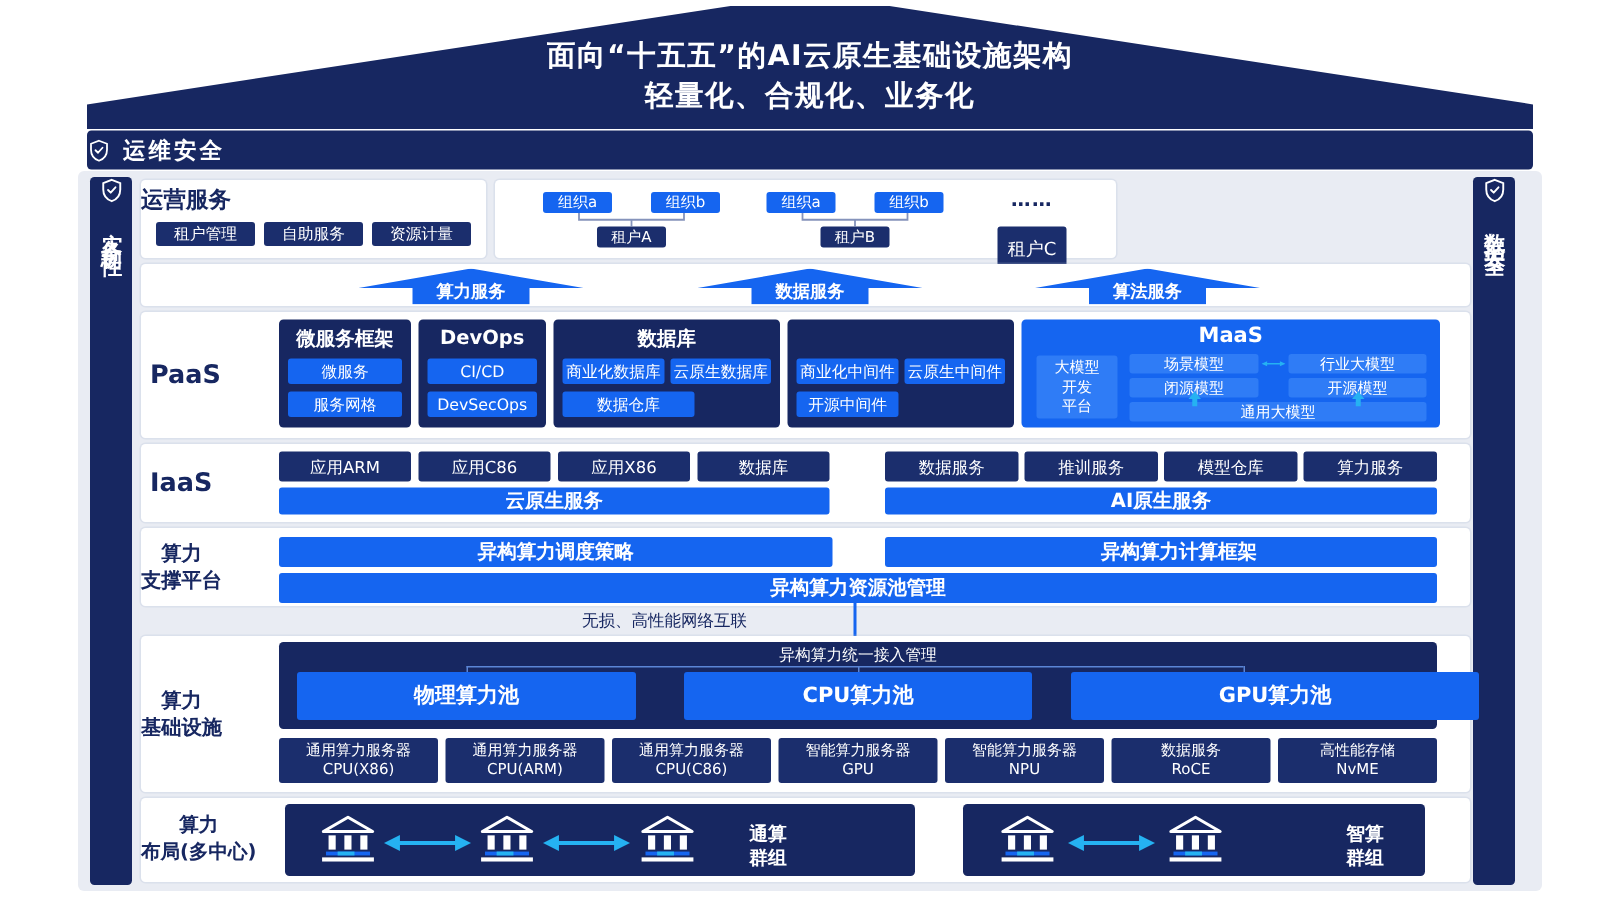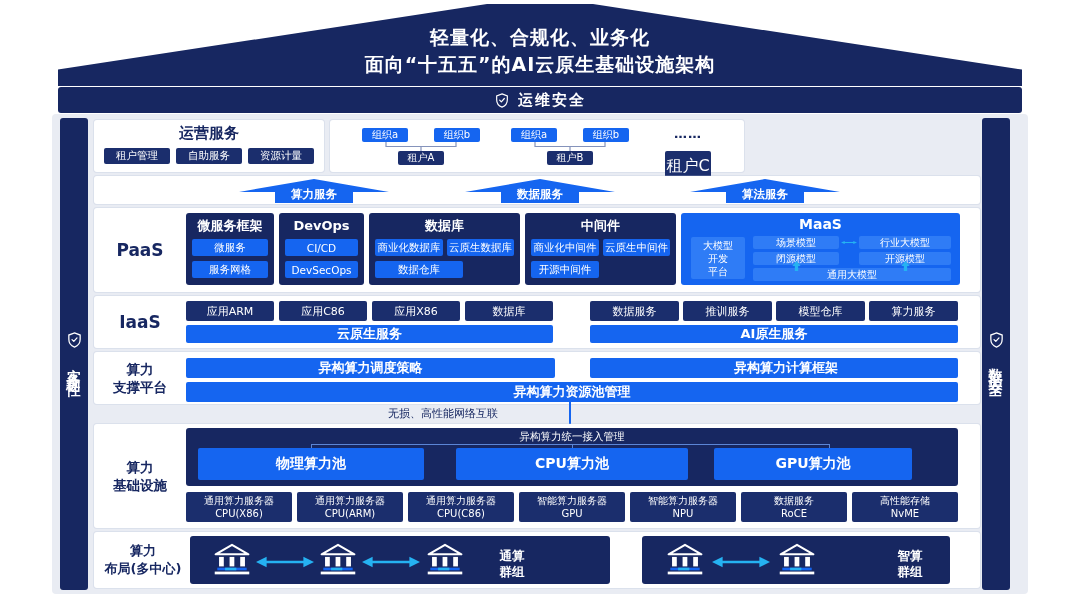--- a/index.html
+++ b/index.html
@@ -1,31 +1,31 @@
 <!DOCTYPE html>
 <html><head>
 <meta charset="utf-8">
 <style>
   * { margin:0; padding:0; box-sizing:border-box; }
   html,body { background:#fff; }
   body { font-family:"DejaVu Sans","Liberation Sans",sans-serif; }
   #canvas { position:relative; width:1080px; height:608px; background:#ffffff; overflow:hidden;
             --navy:#172761; --navy2:#1b2e6d; --blue:#1565f0; --blue2:#2f7cf6; --cyan:#25b2f2; --ink:#172761; }
   .abs { position:absolute; }
-  .fc { display:flex; align-items:center; justify-content:center; }
+  .fc { display:flex; align-items:center; justify-content:flex-start; }
   .backdrop { background:#e9ecf3; border-radius:4px; }
   .white-row { background:#ffffff; border-radius:3px; box-shadow:0 0 0 1px rgba(180,190,215,.25); }
   .roof { background:var(--navy); color:#fff; text-align:center;
           clip-path:polygon(0 100%,0 80%,44.5% 0,55.5% 0,100% 80%,100% 100%); }
   .roof-l { font-weight:bold; font-size:19px; line-height:1.42; letter-spacing:1px; }
   .navy-bar { background:var(--navy); border-radius:3px; color:#fff; }
   .pillar { background:var(--navy); border-radius:3px; color:#fff; flex-direction:column; gap:8px; }
   .vtext { writing-mode:vertical-rl; font-weight:bold; font-size:14px; letter-spacing:5px; }
   .sec-label { font-weight:bold; font-size:15px; letter-spacing:2px; }
-  .panel-title { font-weight:bold; font-size:15px; color:var(--ink); text-align:center; }
+  .panel-title { font-weight:bold; font-size:15px; color:var(--ink); }
   .nbtn { position:absolute; background:var(--navy2); color:#fff; border-radius:2px;
           display:flex; align-items:center; justify-content:center; font-size:10.5px; }
   .bbtn { position:absolute; background:var(--blue); color:#fff; border-radius:2px;
           display:flex; align-items:center; justify-content:center; font-size:10px; }
   .svc-arrow { position:absolute; top:179px; width:150px; height:24px; background:var(--blue); color:#fff;
                clip-path:polygon(50% 0,100% 54%,76% 54%,76% 100%,24% 100%,0 54%, 0 54%);
                display:flex; align-items:flex-end; justify-content:center;
                font-size:11.5px; font-weight:bold; padding-bottom:1px;
                clip-path:polygon(50% 0,100% 54%,76% 54%,76% 100%,24% 100%,24% 54%,0 54%); }
   .pbox { position:absolute; top:213px; height:72px; background:var(--navy); border-radius:3px; color:#fff; }
@@ -50,22 +50,22 @@
   .dots { position:absolute; color:var(--ink); font-weight:bold; font-size:13px; letter-spacing:1px; }
 </style>
 </head>
 <body>
 
 <div id="canvas">
 
   <div class="abs backdrop" style="left:52px; top:114px; width:976px; height:480px;"></div>
 
   <div class="abs roof" style="left:58px; top:4px; width:964px; height:82px; padding-top:20px;">
+    <div class="roof-l">面向“十五五”的AI云原生基础设施架构</div>
     <div class="roof-l">轻量化、合规化、业务化</div>
-    <div class="roof-l">面向“十五五”的AI云原生基础设施架构</div>
   </div>
 
   <div class="abs navy-bar fc" style="left:58px; top:87px; width:964px; height:26px; gap:8px;">
     <svg width="16" height="17" viewBox="0 0 24 24">
       <path d="M12 2 L20 5 V11 C20 16.5 16.6 20.4 12 22 C7.4 20.4 4 16.5 4 11 V5 Z" fill="none" stroke="#fff" stroke-width="1.8"></path>
       <path d="M8.5 11.5 L11 14 L15.5 9" fill="none" stroke="#fff" stroke-width="1.8" stroke-linecap="round" stroke-linejoin="round"></path>
     </svg>
     <span class="sec-label">运维安全</span>
   </div>
 
@@ -102,21 +102,21 @@
     <div class="nbtn" style="left:68px; top:31px; width:46px; height:14px; font-size:10px;">租户A</div>
 
     <div class="bbtn" style="left:181px; top:8px; width:46px; height:14px;">组织a</div>
     <div class="bbtn" style="left:253px; top:8px; width:46px; height:14px;">组织b</div>
     <svg class="abs" style="left:204px; top:22px;" width="72" height="9" viewBox="0 0 72 9">
       <path d="M1,0 V4.5 H71 V0 M36,4.5 V9" stroke="#8593bb" stroke-width="1.2" fill="none"></path>
     </svg>
     <div class="nbtn" style="left:217px; top:31px; width:46px; height:14px; font-size:10px;">租户B</div>
 
     <div class="dots" style="left:328px; top:6px; width:60px; text-align:center;">……</div>
-    <div class="nbtn" style="left:335px; top:31px; width:46px; height:30px; font-size:16px;">租户C</div>
+    <div class="nbtn" style="left:335px; top:31px; width:46px; height:30px; font-size:12px;">租户C</div>
   </div>
 
 
   <div class="abs white-row" style="left:94px; top:176px; width:886px; height:28px;"></div>
   <div class="svc-arrow" style="left:239px;">
       <span>算力服务</span>
     </div>
   <div class="svc-arrow" style="left:465px;">
       <span>数据服务</span>
     </div>
@@ -140,21 +140,20 @@
   </div>
 
   <div class="pbox" style="left:369px; width:151px;">
     <div class="pbox-title">数据库</div>
     <div class="pibtn" style="left:6px; top:26px; width:68px;">商业化数据库</div>
     <div class="pibtn" style="left:78px; top:26px; width:67px;">云原生数据库</div>
     <div class="pibtn" style="left:6px; top:48px; width:88px;">数据仓库</div>
   </div>
 
   <div class="pbox" style="left:525px; width:151px;">
-    <div class="pbox-title">中间件</div>
     <div class="pibtn" style="left:6px; top:26px; width:68px;">商业化中间件</div>
     <div class="pibtn" style="left:78px; top:26px; width:67px;">云原生中间件</div>
     <div class="pibtn" style="left:6px; top:48px; width:68px;">开源中间件</div>
   </div>
 
   <div class="pbox" style="left:681px; width:279px; background:var(--blue);">
     <div class="pbox-title" style="height:22px; font-size:14px;">MaaS</div>
     <div class="mbtn" style="left:10px; top:24px; width:54px; height:42px; white-space:pre-line; text-align:center; line-height:1.3;">大模型
 开发
 平台</div>
@@ -203,21 +202,21 @@
   <div class="abs fc two-line" style="left:94px; top:424px; width:92px; height:104px;">算力
 基础设施</div>
   <div class="abs navy-bar" style="left:186px; top:428px; width:772px; height:58px;">
     <div style="position:absolute; top:2px; width:100%; text-align:center; font-size:10.5px;">异构算力统一接入管理</div>
     <div class="cline" style="left:125px; top:16px; width:518px; height:1px;"></div>
     <div class="cline" style="left:125px; top:16px; width:1px; height:5px;"></div>
     <div class="cline" style="left:386px; top:16px; width:1px; height:5px;"></div>
     <div class="cline" style="left:643px; top:16px; width:1px; height:5px;"></div>
     <div class="pool" style="left:12px; top:20px; width:226px; height:32px;">物理算力池</div>
     <div class="pool" style="left:270px; top:20px; width:232px; height:32px;">CPU算力池</div>
-    <div class="pool" style="left:528px; top:20px; width:198px; height:32px;">GPU算力池</div>
+    <div class="pool" style="left:528px; top:20px; width:272px; height:32px;">GPU算力池</div>
   </div>
   <div class="srv" style="left:186px;">
       <span>通用算力服务器</span>
       <span>CPU(X86)</span>
     </div>
   <div class="srv" style="left:297px;">
       <span>通用算力服务器</span>
       <span>CPU(ARM)</span>
     </div>
   <div class="srv" style="left:408px;">

